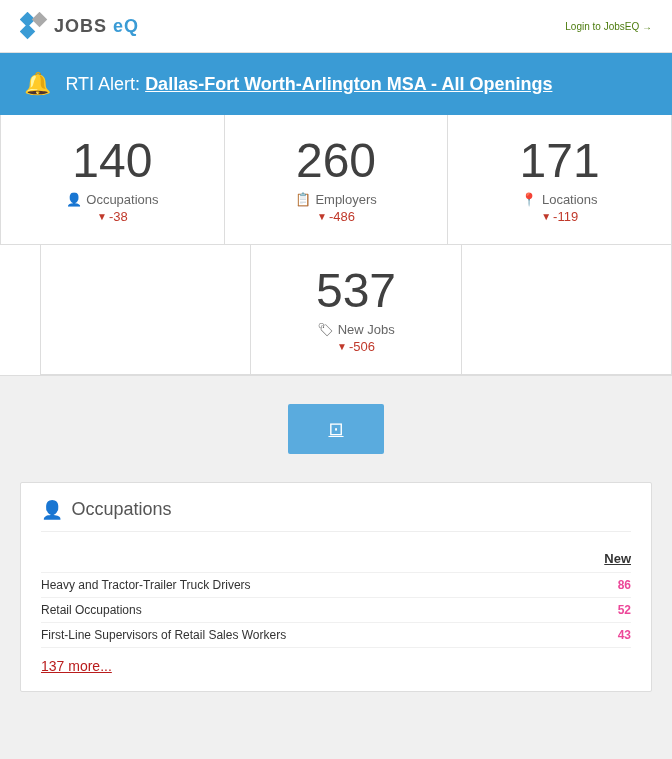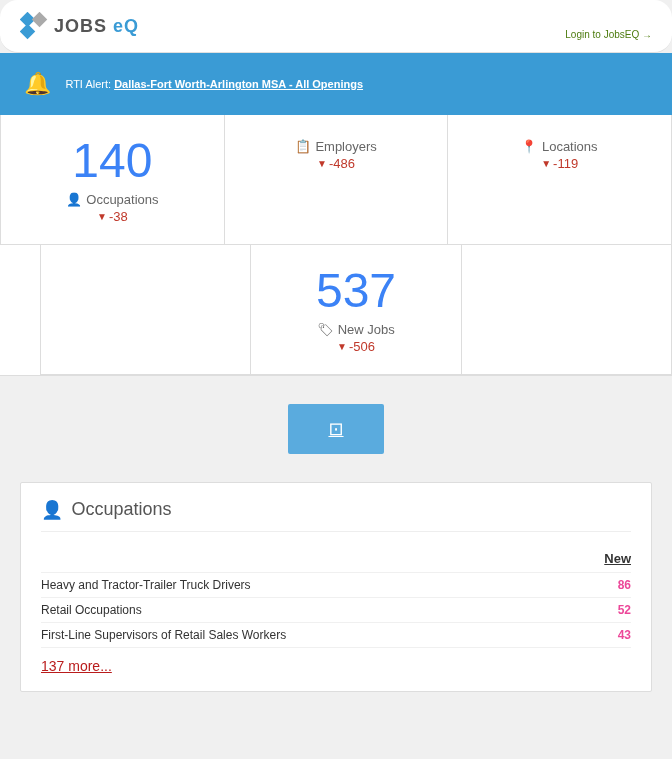--- a/index.html
+++ b/index.html
@@ -8,25 +8,24 @@
       background: #f0f0f0;
       width: 672px;
       min-height: 759px;
       color: #333;
     }
 
     
     .header {
       background: #fff;
       display: flex;
-      align-items: flex-end;
+      align-items: center;
       justify-content: space-between;
       padding: 12px 20px;
       border-bottom: 1px solid #e0e0e0;
-      border-radius: 18px;
     }
     .logo {
       display: flex;
       align-items: center;
       gap: 6px;
     }
     .logo-icon {
       width: 28px;
       height: 28px;
     }
@@ -60,21 +59,21 @@
       gap: 14px;
       margin: 0;
     }
     .alert-banner .bell-icon {
       color: #fff;
       font-size: 22px;
       flex-shrink: 0;
     }
     .alert-text {
       color: #fff;
-      font-size: 11px;
+      font-size: 18px;
     }
     .alert-text a {
       color: #fff;
       font-weight: bold;
       text-decoration: underline;
     }
 
     
     .stats-container {
       background: #fff;
@@ -88,21 +87,21 @@
     }
     .stat-cell {
       border-right: 1px solid #ddd;
       border-bottom: 1px solid #ddd;
       padding: 20px 10px;
       text-align: center;
       background: #fff;
     }
     .stat-number {
       font-size: 48px;
-      color: #3b82f6;
+      color: #404040;
       font-weight: 300;
       line-height: 1.1;
     }
     .stat-label {
       font-size: 13px;
       color: #666;
       margin-top: 4px;
       display: flex;
       align-items: center;
       justify-content: center;
@@ -253,31 +252,33 @@
         <span>👤</span>
         <span>Occupations</span>
       </div>
       <div class="stat-change">
         <span class="down-arrow">▼</span>
         <span>-38</span>
       </div>
     </div>
 
     <div class="stat-cell">
+      <div class="stat-number">260</div>
       <div class="stat-label">
         <span>📋</span>
         <span>Employers</span>
       </div>
       <div class="stat-change">
         <span class="down-arrow">▼</span>
         <span>-486</span>
       </div>
     </div>
 
     <div class="stat-cell">
+      <div class="stat-number">171</div>
       <div class="stat-label">
         <span>📍</span>
         <span>Locations</span>
       </div>
       <div class="stat-change">
         <span class="down-arrow">▼</span>
         <span>-119</span>
       </div>
     </div>
   </div>

